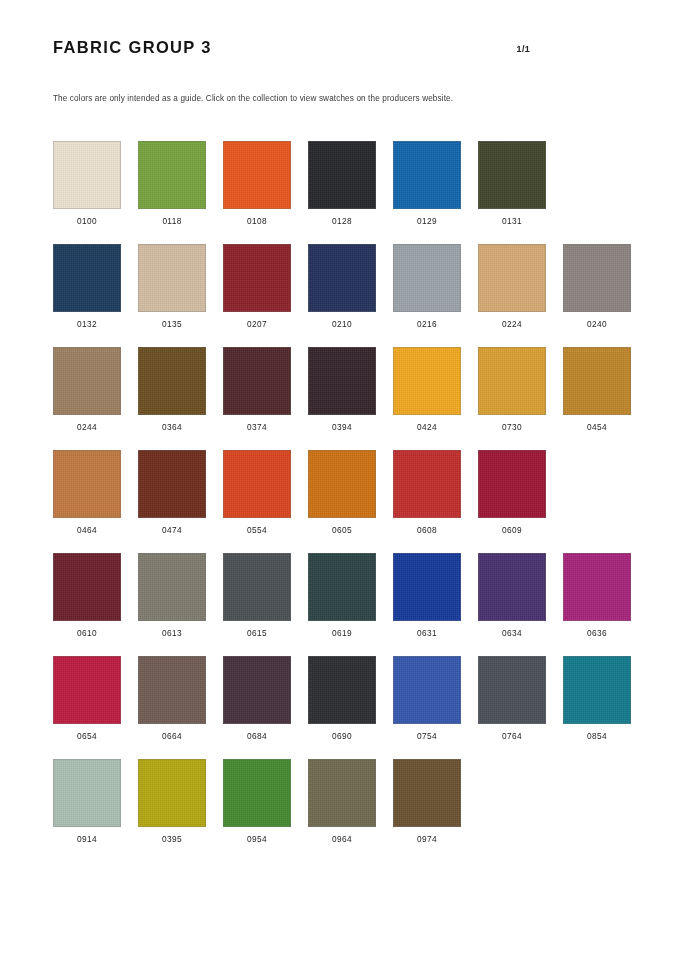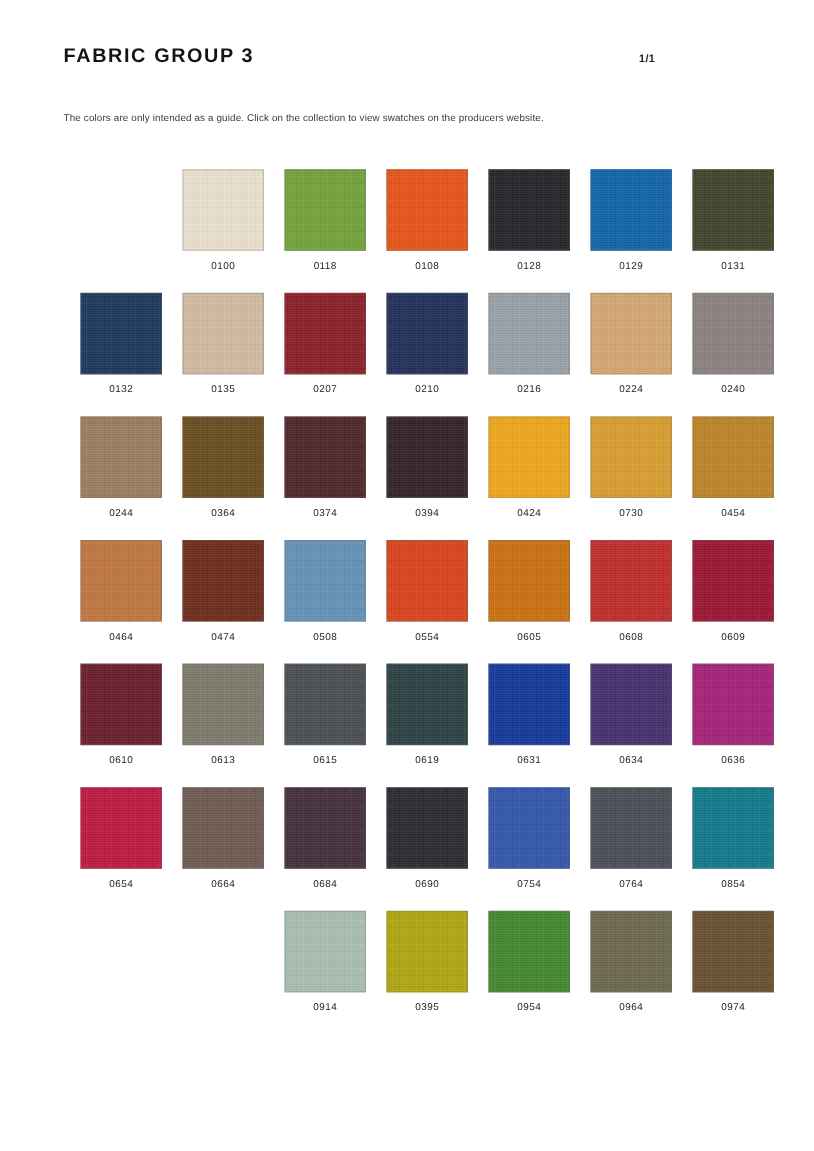--- a/index.html
+++ b/index.html
@@ -15,21 +15,20 @@
     color: #1a1a1a;
     position: relative;
     overflow: hidden;
   }
 
   .page {
     position: relative;
     width: 570px;
     height: 959px;
     background: #ffffff;
-    padding-left: 16px;
   }
 
   
   .header {
     position: absolute;
     left: 53px;
     top: 38px;
     right: 40px;
   }
   .title-block {
@@ -65,21 +64,21 @@
   
   .grid {
     position: absolute;
     left: 53px;
     top: 141px;
     width: 592px;
   }
   .row {
     display: flex;
     flex-direction: row;
-    justify-content: flex-end;
+    justify-content: flex-start;
     margin-bottom: 17px;
   }
   .cell {
     width: 68px;
     margin-right: 17px;
     display: flex;
     flex-direction: column;
     align-items: center;
   }
   .cell:last-child { margin-right: 0; }
@@ -217,24 +216,20 @@
       <div class="row">
         <div class="cell">
           <div class="swatch" style="background-color: rgb(192, 119, 65);"></div>
           <div class="swatch-label">0464</div>
         </div>
         <div class="cell">
           <div class="swatch" style="background-color: rgb(109, 44, 28);"></div>
           <div class="swatch-label">0474</div>
         </div>
         <div class="cell">
-          <div class="swatch" style="background-color: rgb(101, 147, 184);"></div>
-          <div class="swatch-label">0508</div>
-        </div>
-        <div class="cell">
           <div class="swatch" style="background-color: rgb(217, 68, 30);"></div>
           <div class="swatch-label">0554</div>
         </div>
         <div class="cell">
           <div class="swatch" style="background-color: rgb(204, 113, 18);"></div>
           <div class="swatch-label">0605</div>
         </div>
         <div class="cell">
           <div class="swatch" style="background-color: rgb(192, 45, 44);"></div>
           <div class="swatch-label">0608</div>

